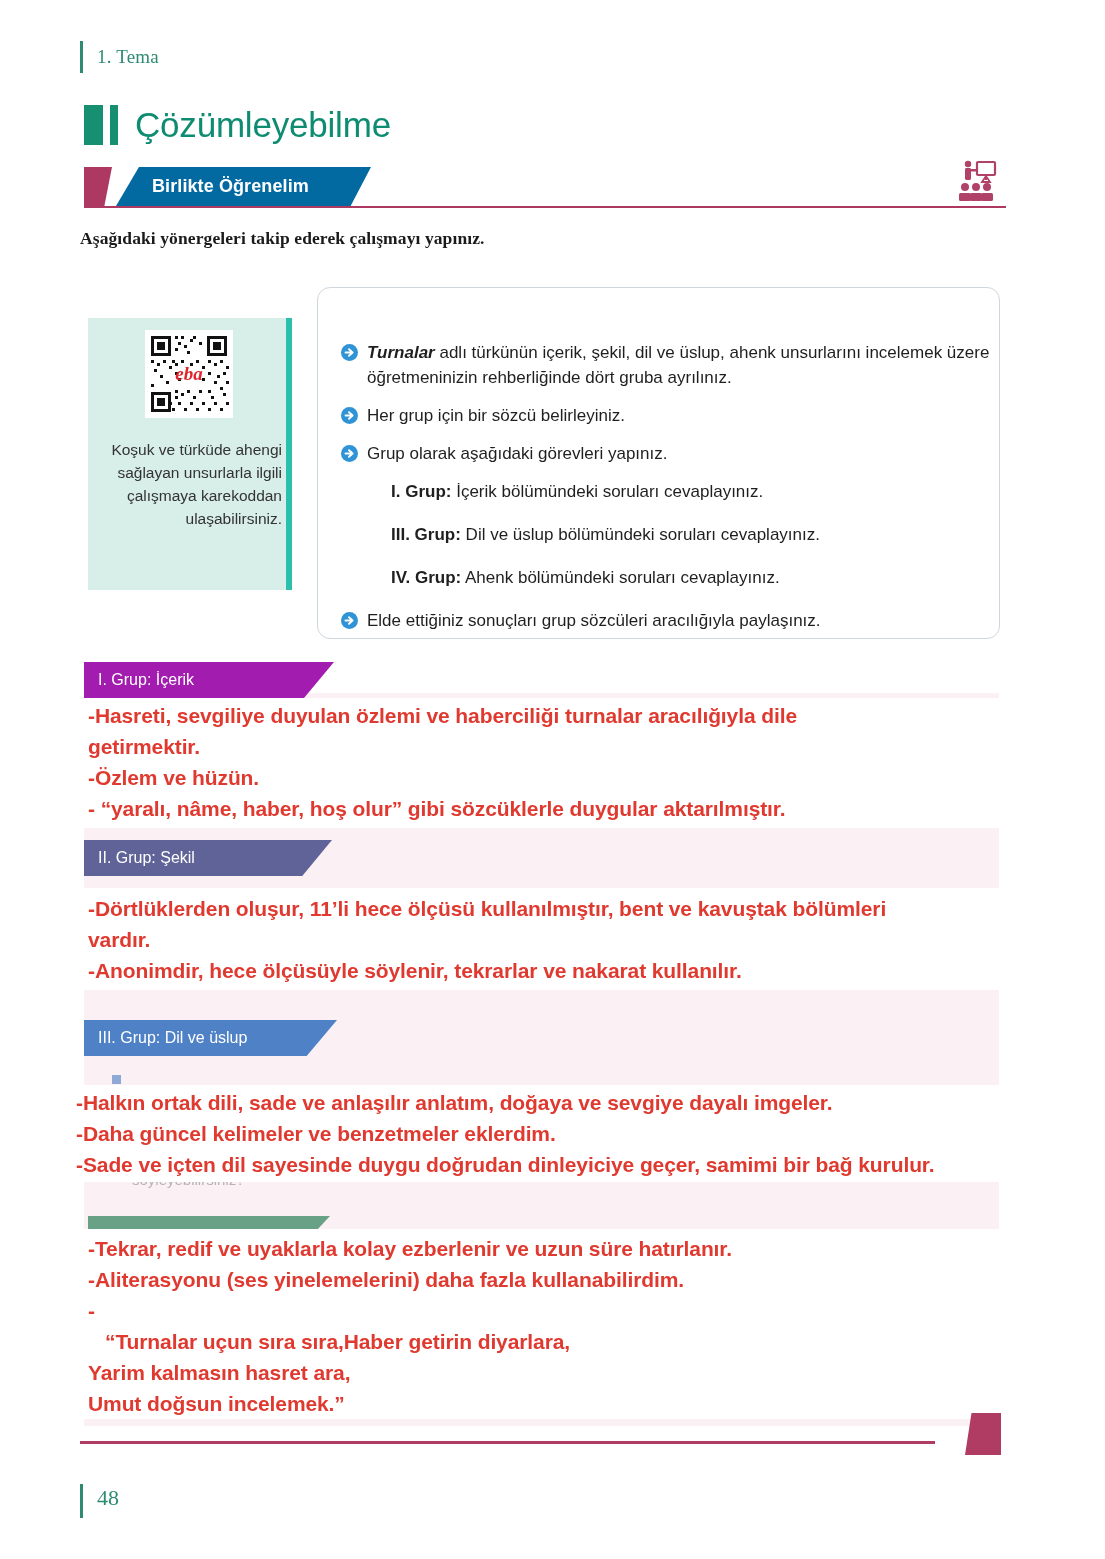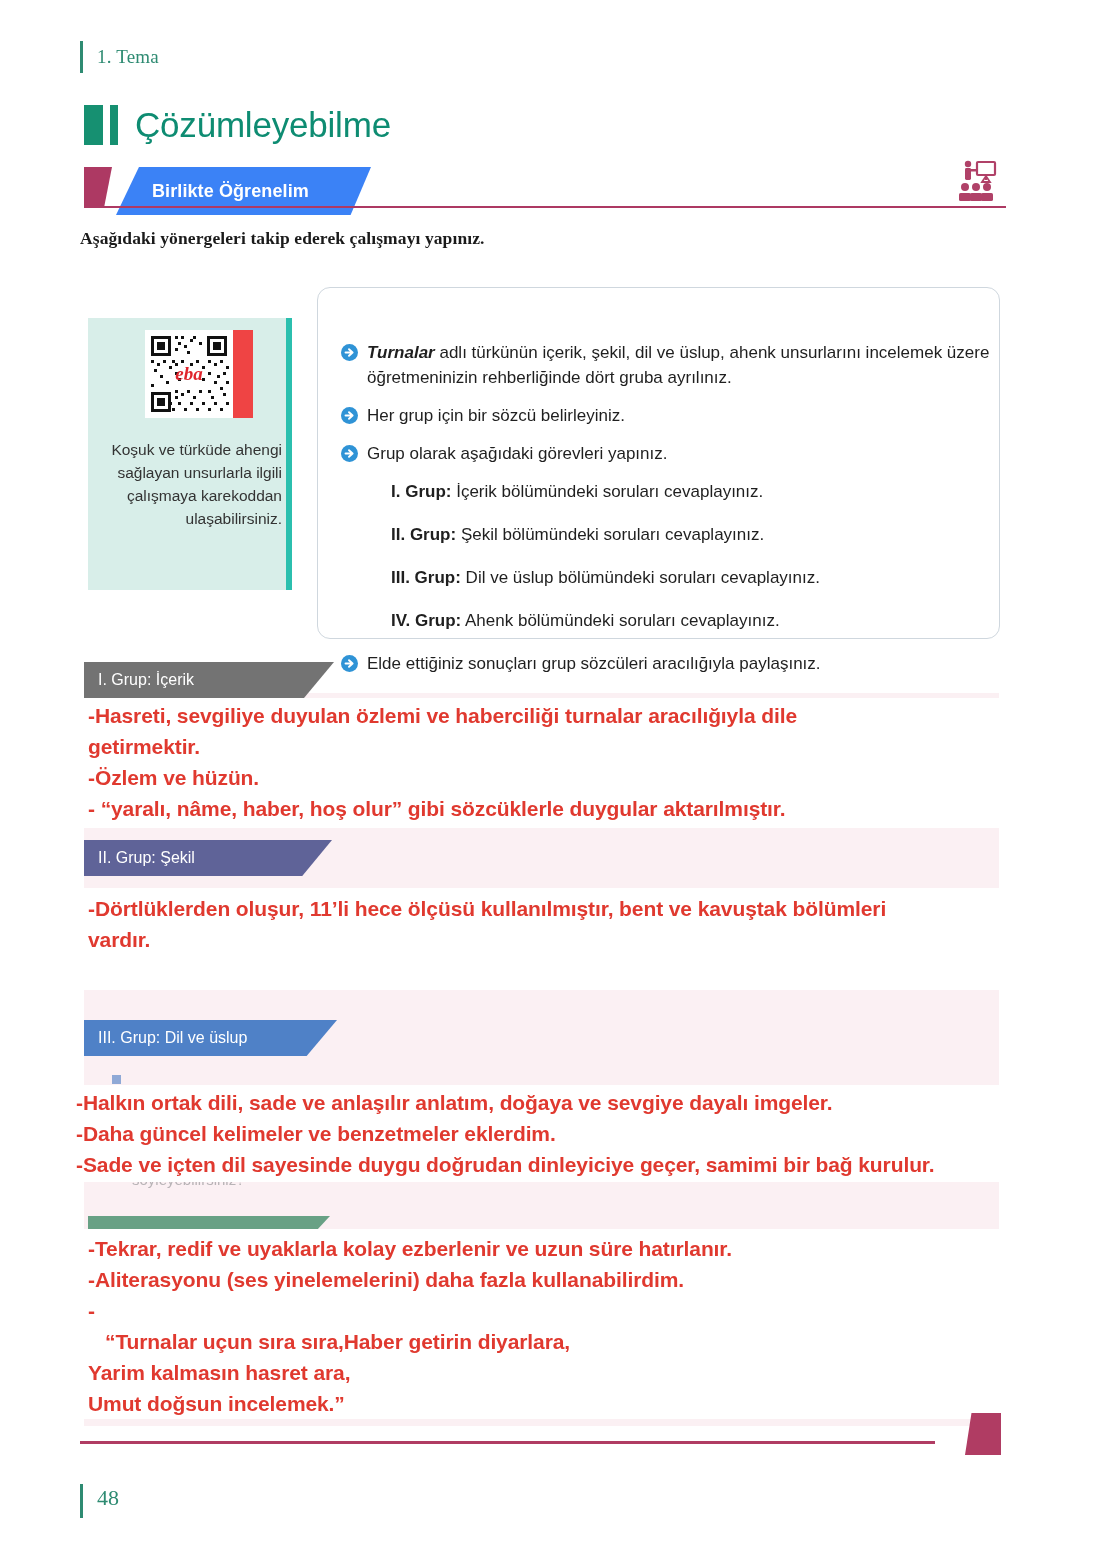--- a/index.html
+++ b/index.html
@@ -19,37 +19,37 @@
 
   .title-row{position:absolute;left:84px;top:105px;display:flex;align-items:center;}
   .tmark1{width:19px;height:40px;background:#169071;}
   .tmark2{width:8px;height:40px;background:#169071;margin-left:7px;}
   .title-text{font-size:35px;color:#0e8c72;margin-left:17px;letter-spacing:-.2px;line-height:40px;}
 
   
   .banner-wrap{position:absolute;left:84px;top:167px;height:40px;}
   .banner-tab{position:absolute;left:0;top:0;width:28px;height:40px;background:#ad3963;
      clip-path:polygon(0 0,100% 0,72% 100%,0 100%);}
-  .banner-main{position:absolute;left:32px;top:0;height:48px;background:#3b82f6;
+  .banner-main{position:absolute;left:32px;top:0;height:39px;background:#0369a1;
      width:255px;clip-path:polygon(9% 0,100% 0,92% 100%,0 100%);
      display:flex;align-items:center;}
   .banner-main span{color:#fff;font-size:18px;font-weight:bold;margin-left:36px;letter-spacing:.1px;}
   .banner-rule{position:absolute;left:84px;top:206px;width:922px;height:2px;background:#ad3963;}
 
   
   .teach-icon{position:absolute;left:955px;top:160px;width:44px;height:42px;}
 
   
   .intro-line{position:absolute;left:80px;top:228px;font-family:"Liberation Serif", serif;
      font-size:17.5px;font-weight:bold;color:#1a1a1a;letter-spacing:.1px;}
 
   
   .qr-card{position:absolute;left:88px;top:318px;width:198px;height:272px;background:#d8eee9;}
   .qr-card-edge{position:absolute;left:286px;top:318px;width:6px;height:272px;background:#2bbfae;}
-  .qr-img{position:absolute;left:145px;top:330px;width:108px;height:88px;background:#ef4444;}
+  .qr-img{position:absolute;left:145px;top:330px;width:88px;height:88px;background:#be185d;}
   .qr-caption{position:absolute;left:92px;top:438px;width:190px;text-align:right;
      font-size:15.5px;line-height:23px;color:#333;}
 
   
   .inst-box{position:absolute;left:317px;top:287px;width:683px;height:352px;
      background:#fff;border:1.6px solid #cfd7de;border-radius:13px;box-sizing:border-box;}
   .inst-list{position:absolute;left:341px;top:303px;width:650px;margin-top:37px;}
   .ib-item{display:flex;margin-bottom:13px;}
   .ib-bullet{flex:0 0 26px;padding-top:4px;}
   .ib-text{font-size:17px;line-height:25px;color:#1f1f1f;}
@@ -235,23 +235,20 @@
         <path d="M4.5 8.5 h6 M8 5.2 L11.6 8.5 L8 11.8" stroke="#fff" stroke-width="1.9" fill="none" stroke-linecap="round" stroke-linejoin="round"></path>
           </svg>
       </div>
       <div class="ib-text">Grup olarak aşağıdaki görevleri yapınız.</div>
     </div>
 
     <div class="ib-sub">
       <b>I. Grup:</b><span> İçerik bölümündeki soruları cevaplayınız.</span>
     </div>
     <div class="ib-sub">
-      <b>II. Grup:</b><span> Şekil bölümündeki soruları cevaplayınız.</span>
-    </div>
-    <div class="ib-sub">
       <b>III. Grup:</b><span> Dil ve üslup bölümündeki soruları cevaplayınız.</span>
     </div>
     <div class="ib-sub">
       <b>IV. Grup:</b><span> Ahenk bölümündeki soruları cevaplayınız.</span>
     </div>
 
     <div class="ib-item">
       <div class="ib-bullet">
         <svg width="17" height="17" viewBox="0 0 17 17">
             <circle cx="8.5" cy="8.5" r="8.5" fill="#2f93d6"></circle>
@@ -263,37 +260,38 @@
   </div>
 
   <div class="tint" style="left:84px;top:693px;width:915px;height:150px;"></div>
   <div class="tint" style="left:84px;top:843px;width:915px;height:160px;"></div>
   <div class="tint" style="left:84px;top:1003px;width:915px;height:195px;"></div>
   <div class="tint" style="left:84px;top:1198px;width:915px;height:228px;"></div>
 
   <div class="ghost-sq" style="left:112px;top:1075px;"></div>
   <div class="ghost" style="left:132px;top:1168px;">söyleyebilirsiniz?</div>
 
-  <div class="ghead" style="left:84px;top:662px;width:250px;background:#737373;
+  <div class="ghead" style="left:84px;top:662px;width:250px;background:#a21caf;
        clip-path:polygon(0 0,100% 0,88% 100%,0 100%);">
     <span class="lbl">I. Grup: İçerik</span>
   </div>
   <div class="white-cover" style="left:84px;top:698px;width:915px;height:130px;"></div>
   <div class="ans" style="left:88px;top:700px;">-Hasreti, sevgiliye duyulan özlemi ve haberciliği turnalar aracılığıyla dile</div>
   <div class="ans" style="left:88px;top:731px;">getirmektir.</div>
   <div class="ans" style="left:88px;top:762px;">-Özlem ve hüzün.</div>
   <div class="ans" style="left:88px;top:793px;">- “yaralı, nâme, haber, hoş olur” gibi sözcüklerle duygular aktarılmıştır.</div>
 
   <div class="ghead" style="left:84px;top:840px;width:248px;background:#5f6398;
        clip-path:polygon(0 0,100% 0,88% 100%,0 100%);">
     <span class="lbl">II. Grup: Şekil</span>
   </div>
   <div class="white-cover" style="left:84px;top:888px;width:915px;height:102px;"></div>
   <div class="ans" style="left:88px;top:893px;">-Dörtlüklerden oluşur, 11’li hece ölçüsü kullanılmıştır, bent ve kavuştak bölümleri</div>
   <div class="ans" style="left:88px;top:924px;">vardır.</div>
+  <div class="ans" style="left:88px;top:955px;">-Anonimdir, hece ölçüsüyle söylenir, tekrarlar ve nakarat kullanılır.</div>
 
   <div class="ghead" style="left:84px;top:1020px;width:253px;background:#4f81c7;
        clip-path:polygon(0 0,100% 0,88% 100%,0 100%);">
     <span class="lbl">III. Grup: Dil ve üslup</span>
   </div>
   <div class="white-cover" style="left:72px;top:1085px;width:935px;height:97px;"></div>
   <div class="ans" style="left:76px;top:1087px;">-Halkın ortak dili, sade ve anlaşılır anlatım, doğaya ve sevgiye dayalı imgeler.</div>
   <div class="ans" style="left:76px;top:1118px;">-Daha güncel kelimeler ve benzetmeler eklerdim.</div>
   <div class="ans" style="left:76px;top:1149px;">-Sade ve içten dil sayesinde duygu doğrudan dinleyiciye geçer, samimi bir bağ kurulur.</div>
 

